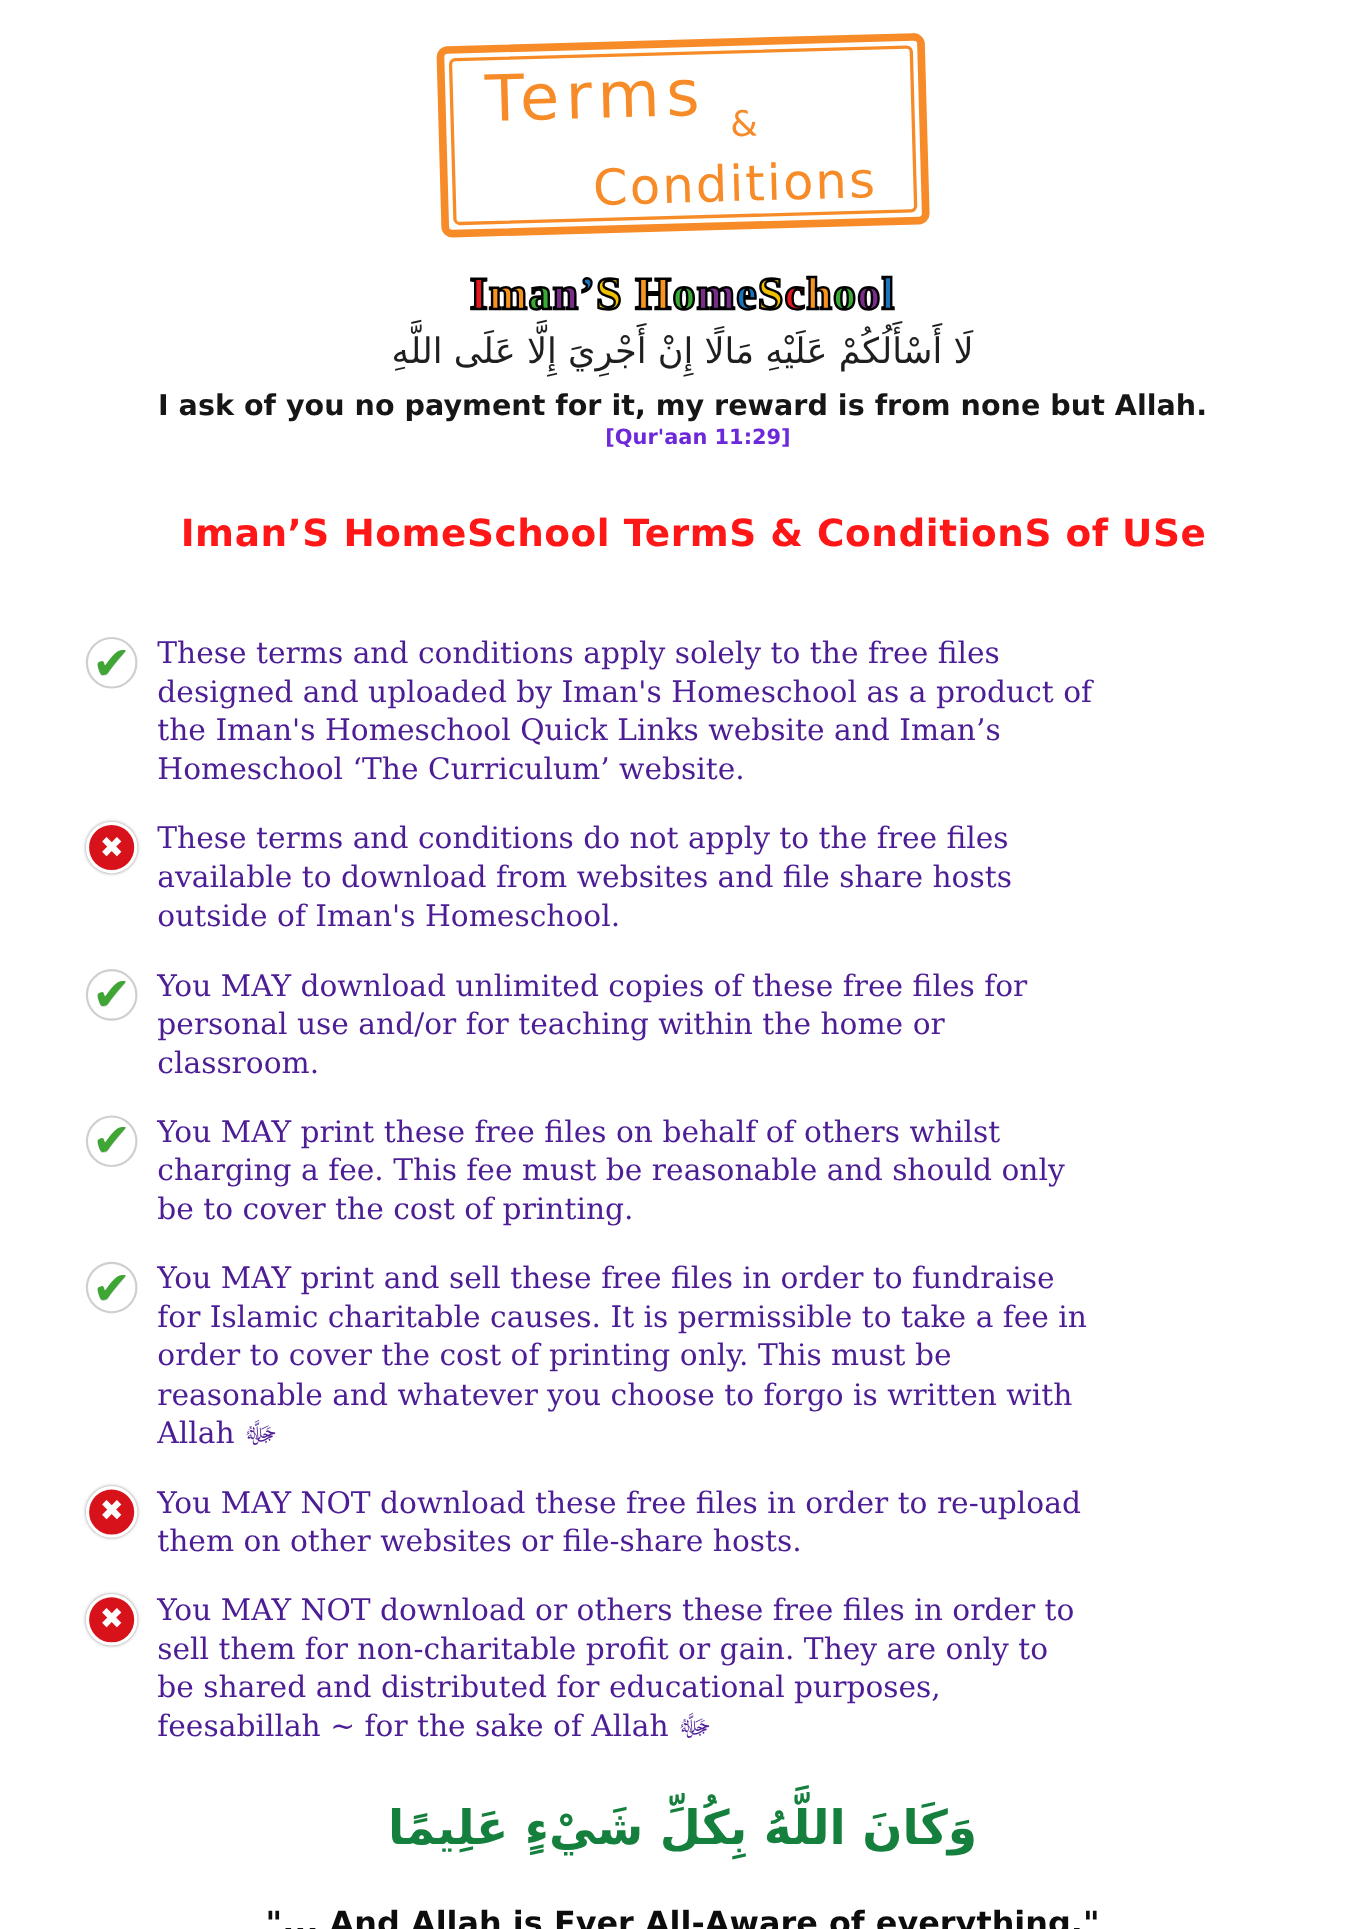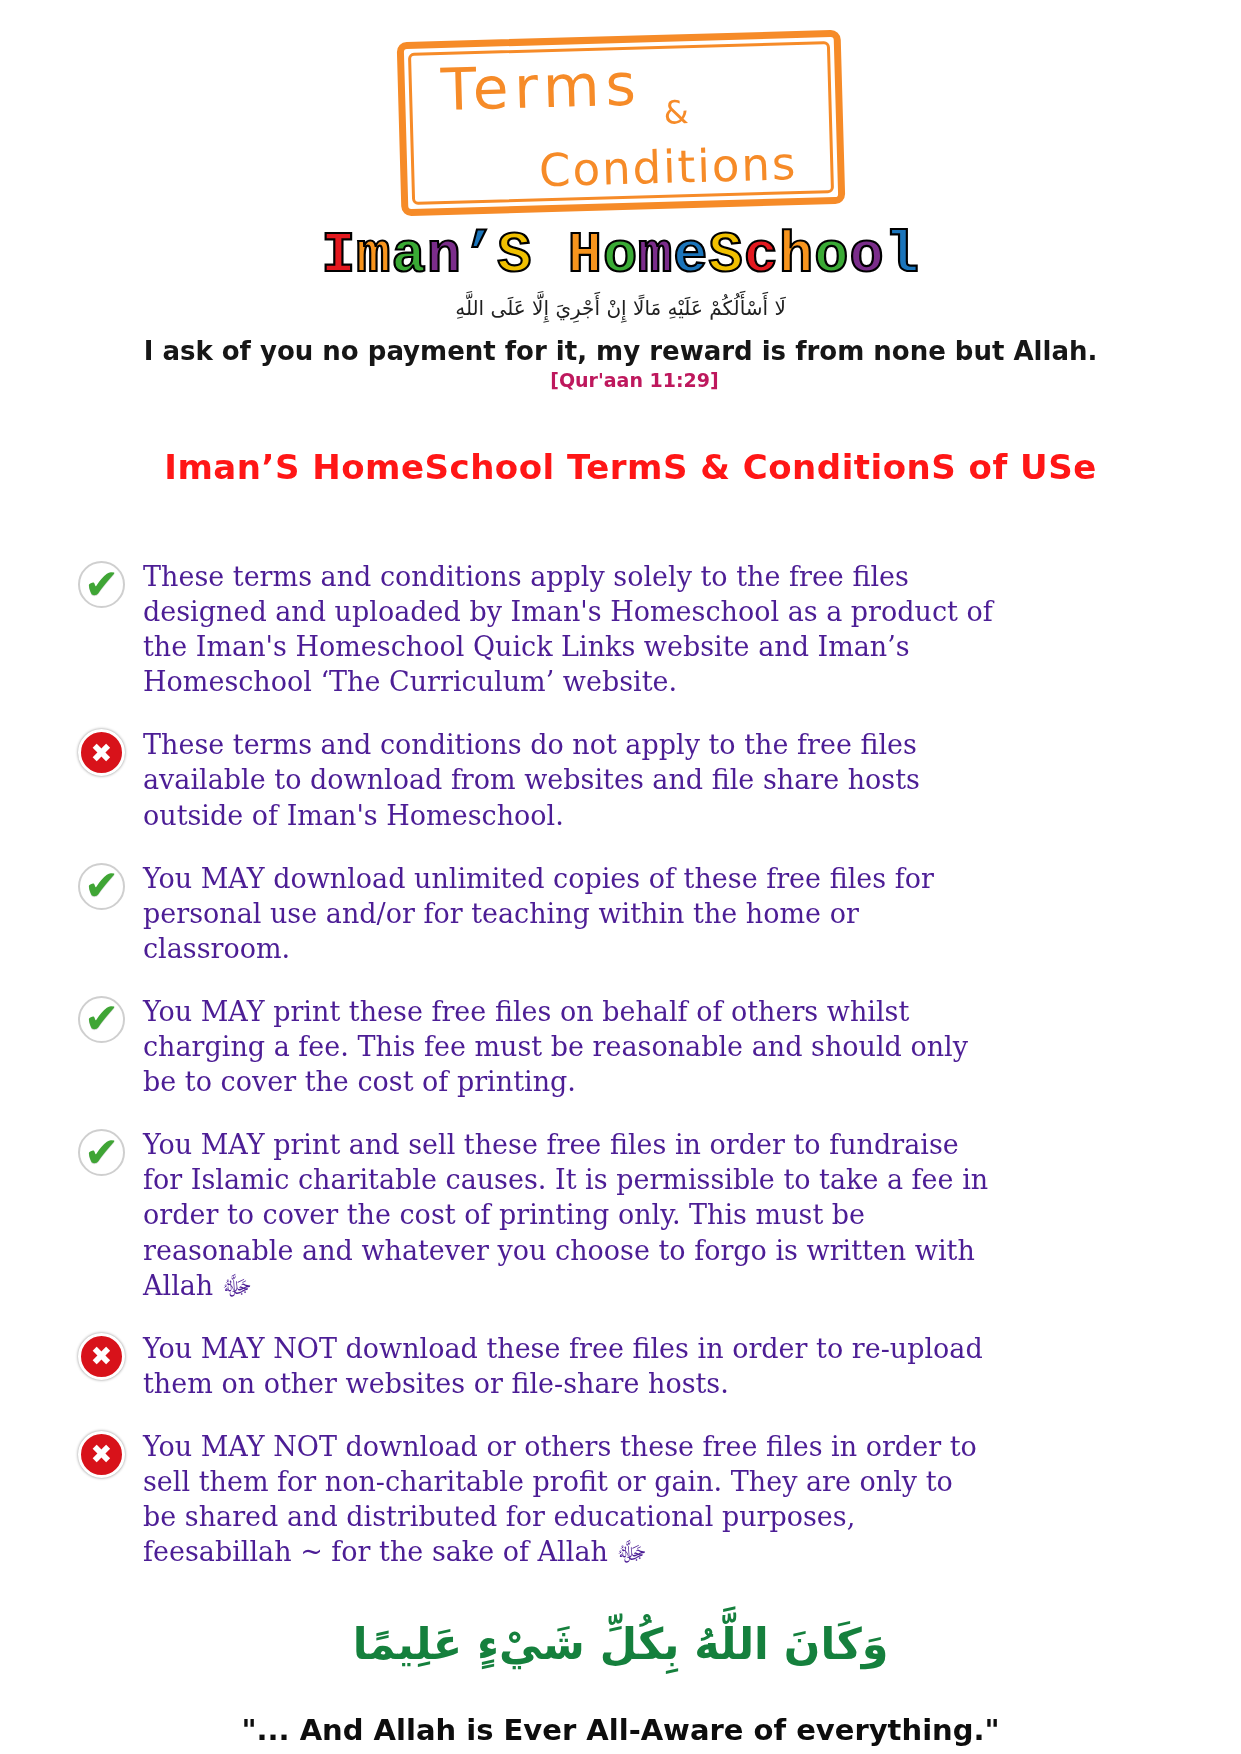--- a/index.html
+++ b/index.html
@@ -21,40 +21,40 @@
   .stamp::after {
     content:""; position:absolute; inset:4px;
     border:3px solid var(--orange,#f68b28); border-radius:6px;
   }
   .stamp span { color:var(--orange,#f68b28); font-family:"DejaVu Sans", sans-serif; }
   .stamp-terms { position:absolute; left:36px; top:8px; font-size:58px; letter-spacing:6px; }
   .stamp-amp { position:absolute; left:258px; top:52px; font-size:32px; }
   .stamp-conditions { position:absolute; right:40px; bottom:8px; font-size:45px; letter-spacing:2px; }
 
   .brand-title {
-    margin-top:14px;
-    font-family:Liberation Mono, monospace; font-weight:bold;
-    font-size:57px; letter-spacing:1px;
+    margin-top:34px;
+    font-family:Liberation Serif, serif; font-weight:bold;
+    font-size:42px; letter-spacing:1px;
     -webkit-text-stroke:2.2px #000;
   }
   .brand-subtitle {
     margin-top:4px; font-family:"DejaVu Sans", sans-serif; font-weight:bold;
     font-size:31px; color:var(--red,#d8121a); letter-spacing:0.5px;
   }
   .brand-arabic {
     margin-top:8px; font-family:"DejaVu Sans", sans-serif;
-    font-size:20px; color:#1f1f1f;
+    font-size:32px; color:#1f1f1f;
   }
   .brand-translation {
     margin-top:16px; font-family:"DejaVu Sans", sans-serif; font-weight:bold;
     font-size:26px; color:#161616;
   }
   .brand-reference {
     margin-top:3px; font-family:"DejaVu Sans", sans-serif; font-weight:bold;
-    font-size:19px; color:#be185d;padding-left:28px;
+    font-size:19px; color:#6d28d9;padding-left:28px;
   }
 
   
   .page-heading {
     margin-top:56px; text-align:center;
     font-family:"DejaVu Sans", sans-serif; font-weight:bold;
     font-size:34px; color:var(--heading_red,#ff1616); letter-spacing:0.5px;padding-left:20px;
   }
 
   

